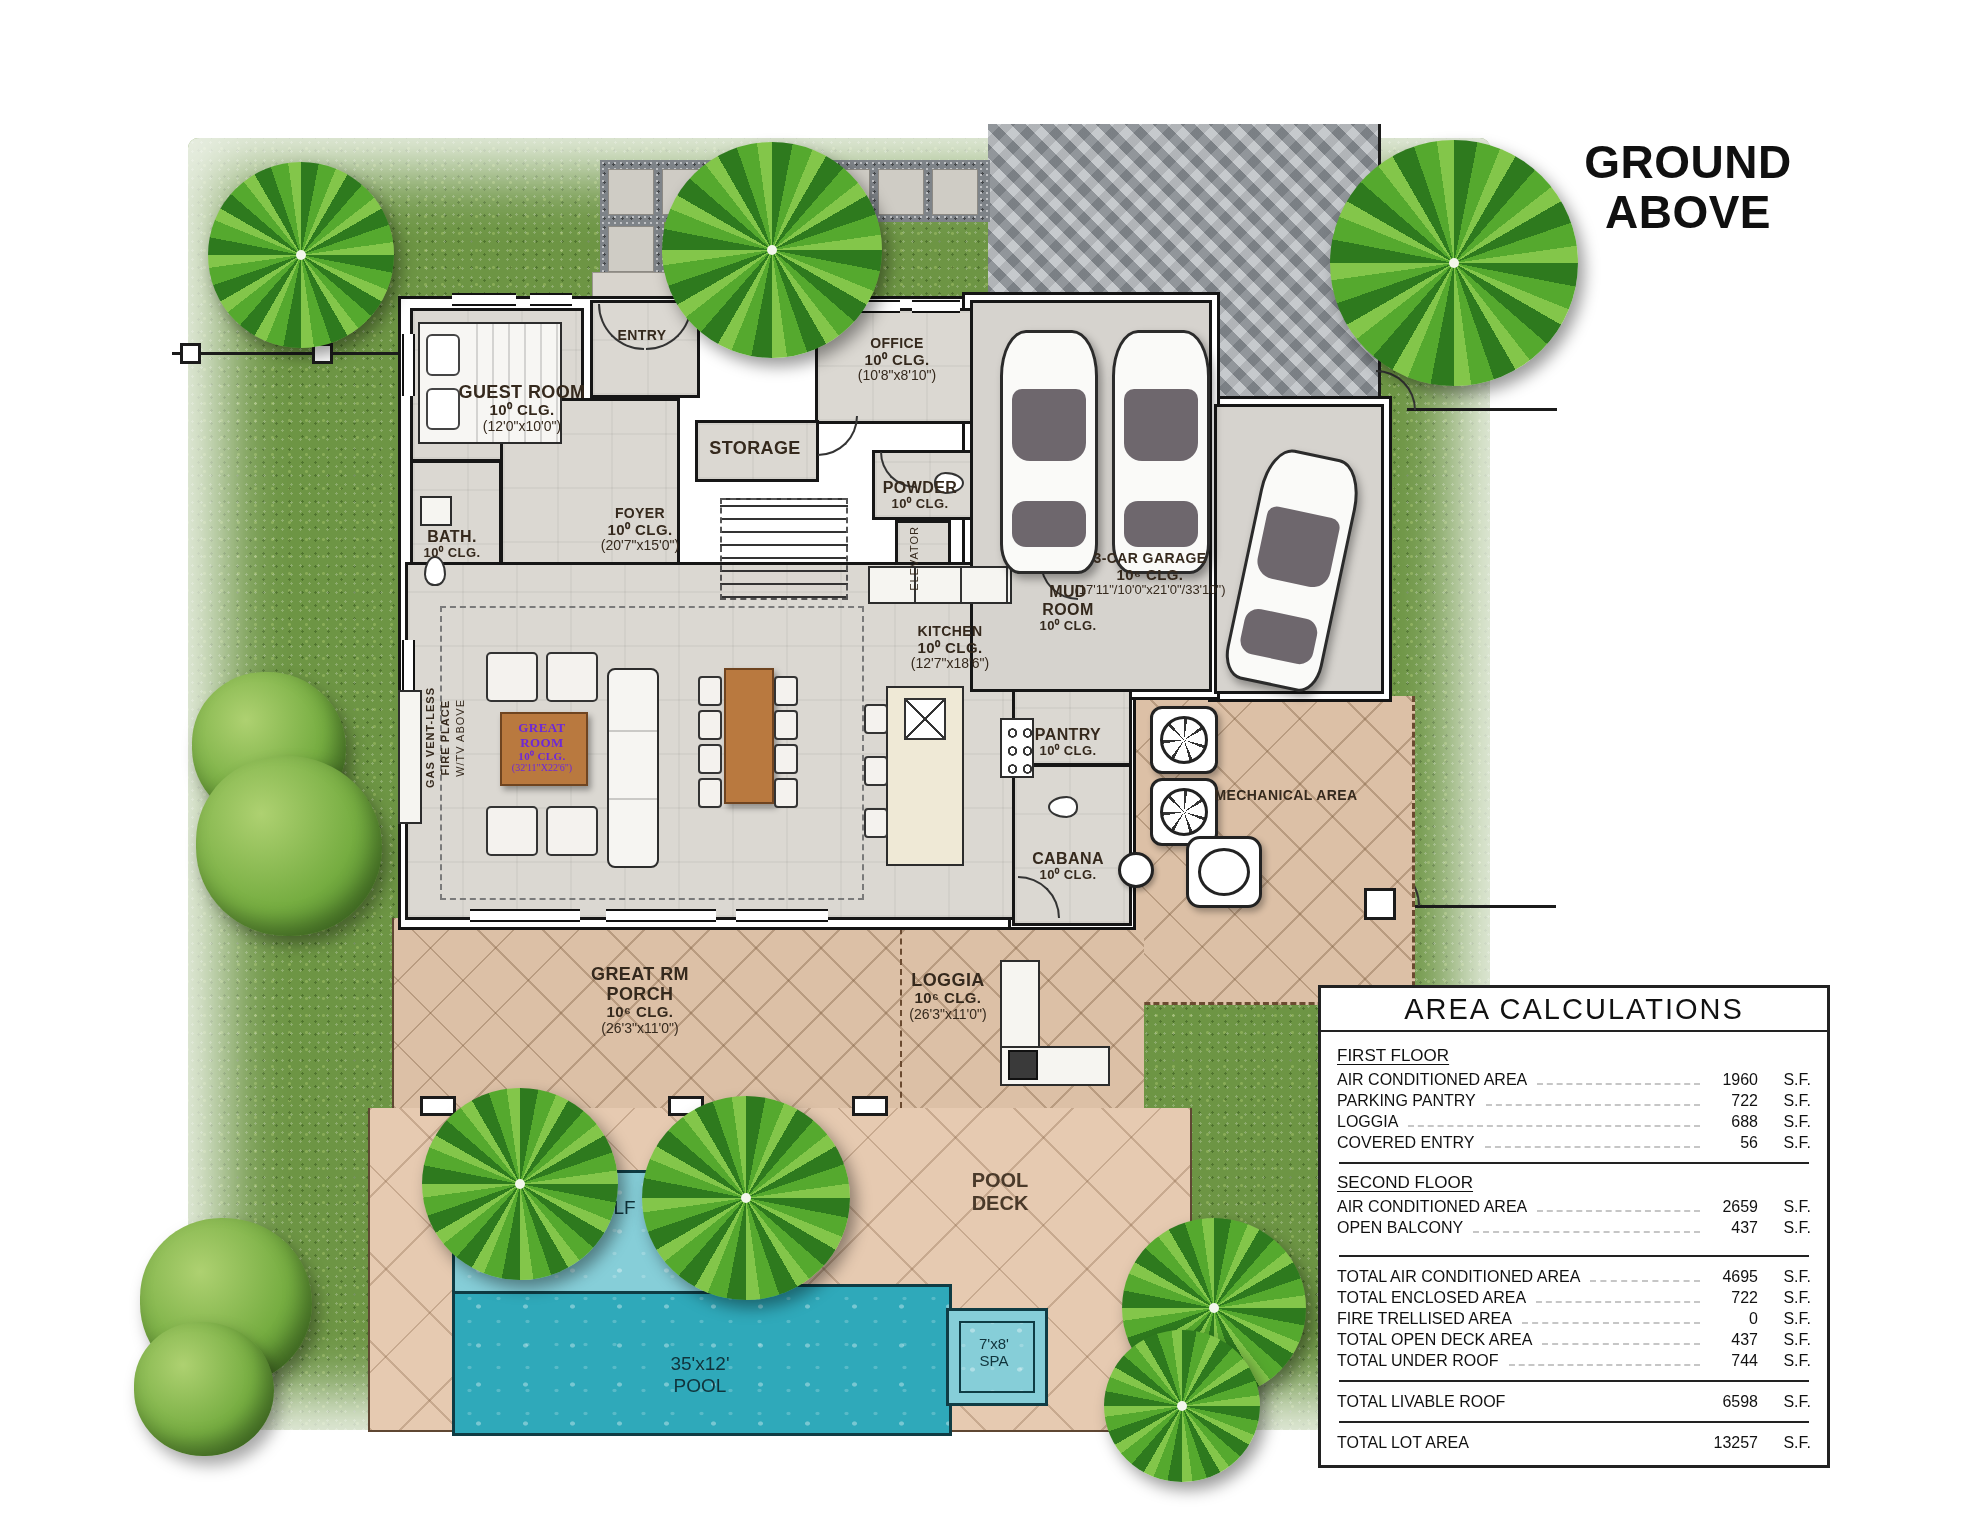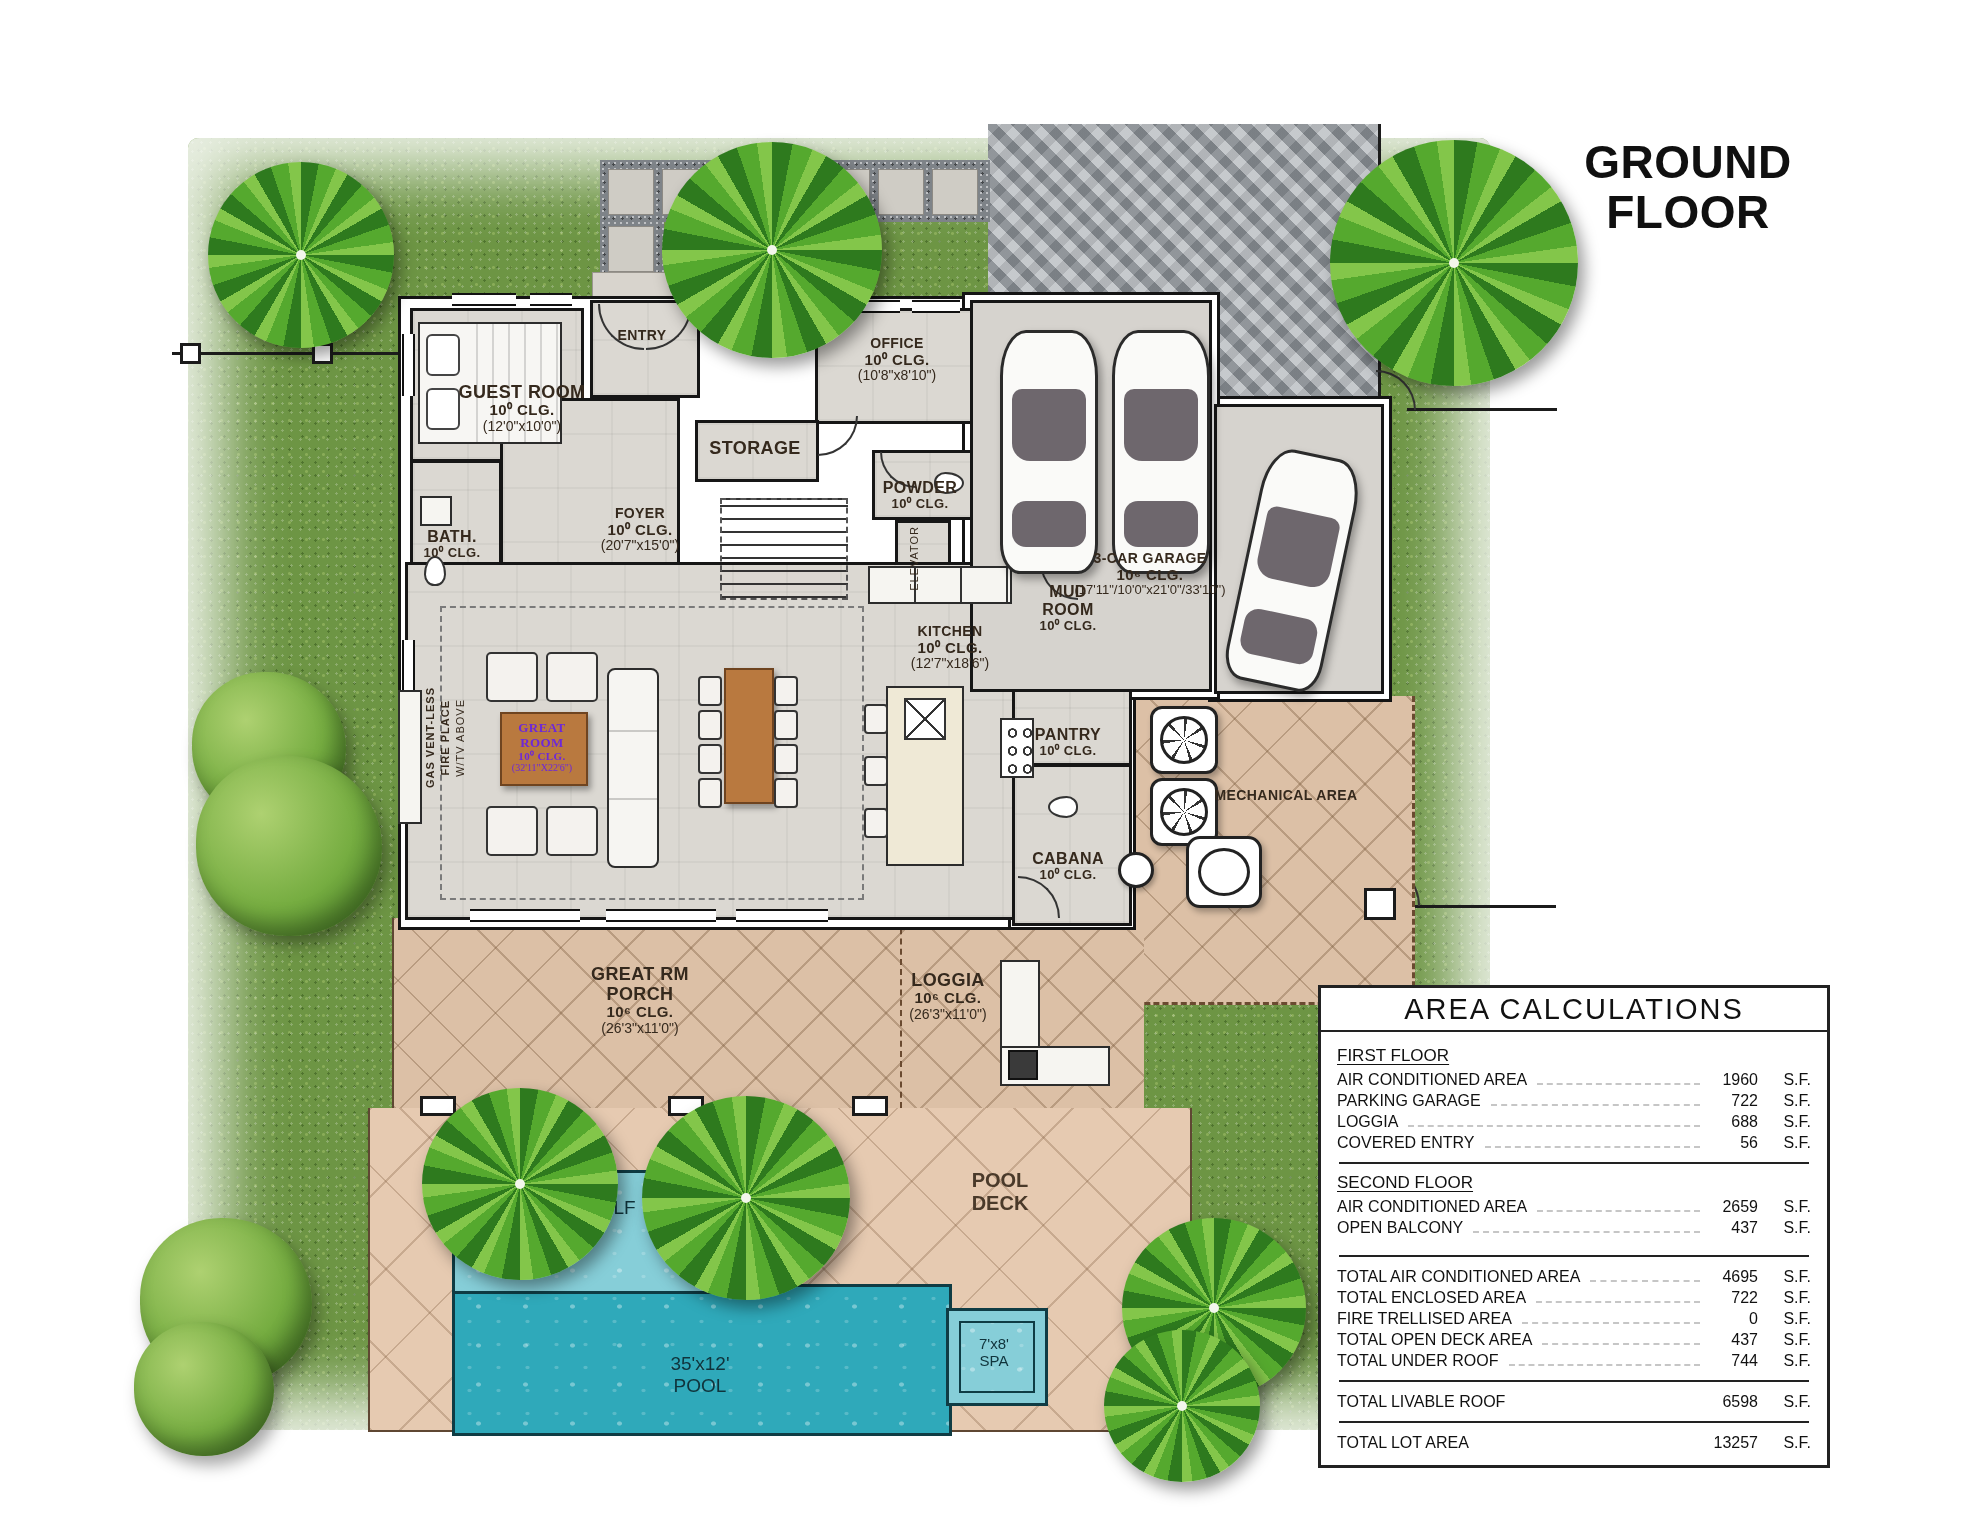--- a/index.html
+++ b/index.html
@@ -367,35 +367,35 @@
   <div class="tree" style="left:192px;top:672px;width:154px;height:150px;"></div>
   <div class="tree" style="left:196px;top:756px;width:186px;height:180px;"></div>
   <div class="tree" style="left:140px;top:1218px;width:172px;height:168px;"></div>
   <div class="tree" style="left:134px;top:1322px;width:140px;height:134px;"></div>
   <div class="palm" style="left:422px;top:1088px;width:196px;height:192px;"></div>
   <div class="palm" style="left:642px;top:1096px;width:208px;height:204px;"></div>
   <div class="palm" style="left:1122px;top:1218px;width:184px;height:180px;"></div>
   <div class="palm" style="left:1104px;top:1330px;width:156px;height:152px;"></div>
 
   <div class="title">
-    <div>GROUND FLOOR</div>
+    <div>GROUND ABOVE</div>
   </div>
 
   <div class="panel">
     <div class="hd">AREA CALCULATIONS</div>
     <div class="bd">
       <div class="sec-h">FIRST FLOOR</div>
       <div class="arow">
           <span class="lb">AIR CONDITIONED AREA</span>
           <span class="dots"></span>
           <span class="val">1960</span>
           <span class="un">S.F.</span>
         </div>
       <div class="arow">
-          <span class="lb">PARKING GARAGE</span>
+          <span class="lb">PARKING PANTRY</span>
           <span class="dots"></span>
           <span class="val">722</span>
           <span class="un">S.F.</span>
         </div>
       <div class="arow">
           <span class="lb">LOGGIA</span>
           <span class="dots"></span>
           <span class="val">688</span>
           <span class="un">S.F.</span>
         </div>

